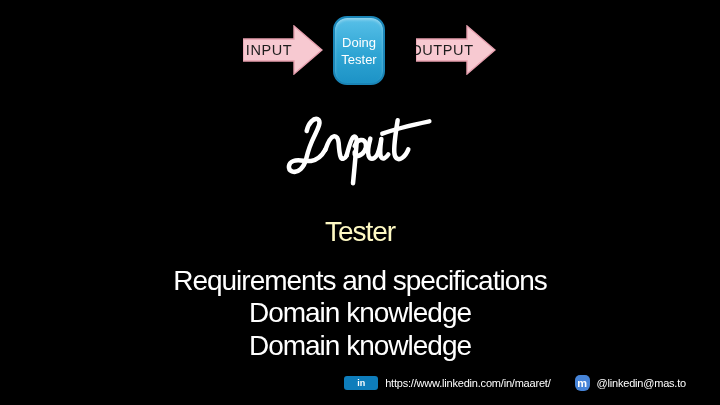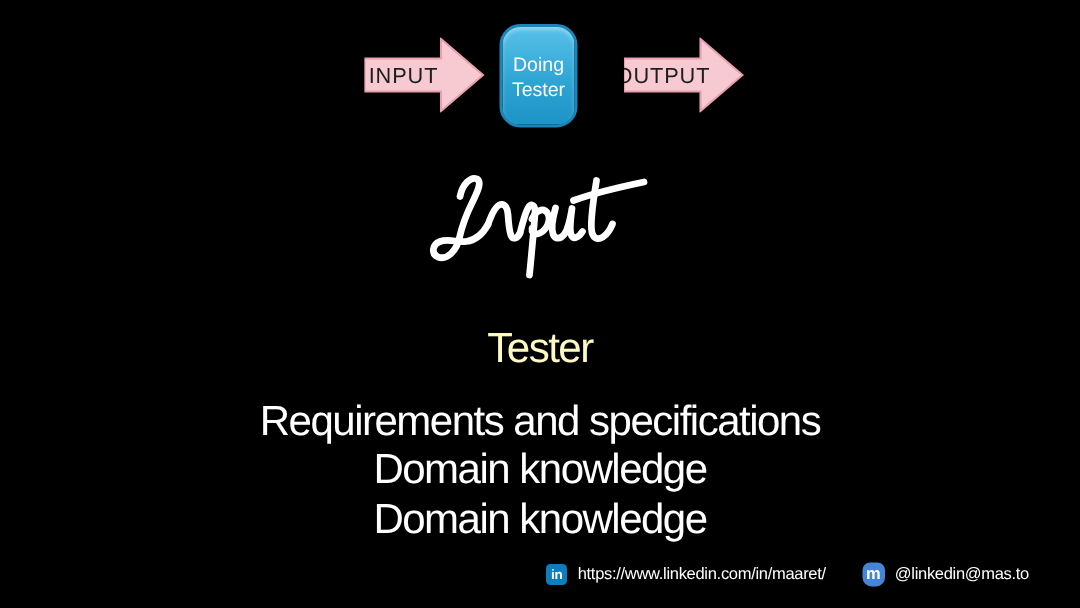--- a/index.html
+++ b/index.html
@@ -63,21 +63,21 @@
 
   
   .footer {
     position: absolute; top: 375px; left: 0; right: 34px;
     display: flex; justify-content: flex-end; align-items: center;
     gap: 24px;
     color: #ffffff; font-size: 11px; letter-spacing: -0.2px;
   }
   .footer-group { display: flex; align-items: center; gap: 7px; }
   .li-icon {
-    width: 14px; height: 14px; border-radius: 3px;
+    width: 34px; height: 14px; border-radius: 3px;
     background: #0e7dbb;
     display: flex; align-items: center; justify-content: center;
     color: #ffffff; font-size: 9px; font-weight: bold;
     font-family: "Liberation Sans", sans-serif;
   }
   .mast-icon {
     width: 15px; height: 16px;
     border-radius: 5px 5px 6px 6px;
     background: #4684d8;
     display: flex; align-items: center; justify-content: center;

